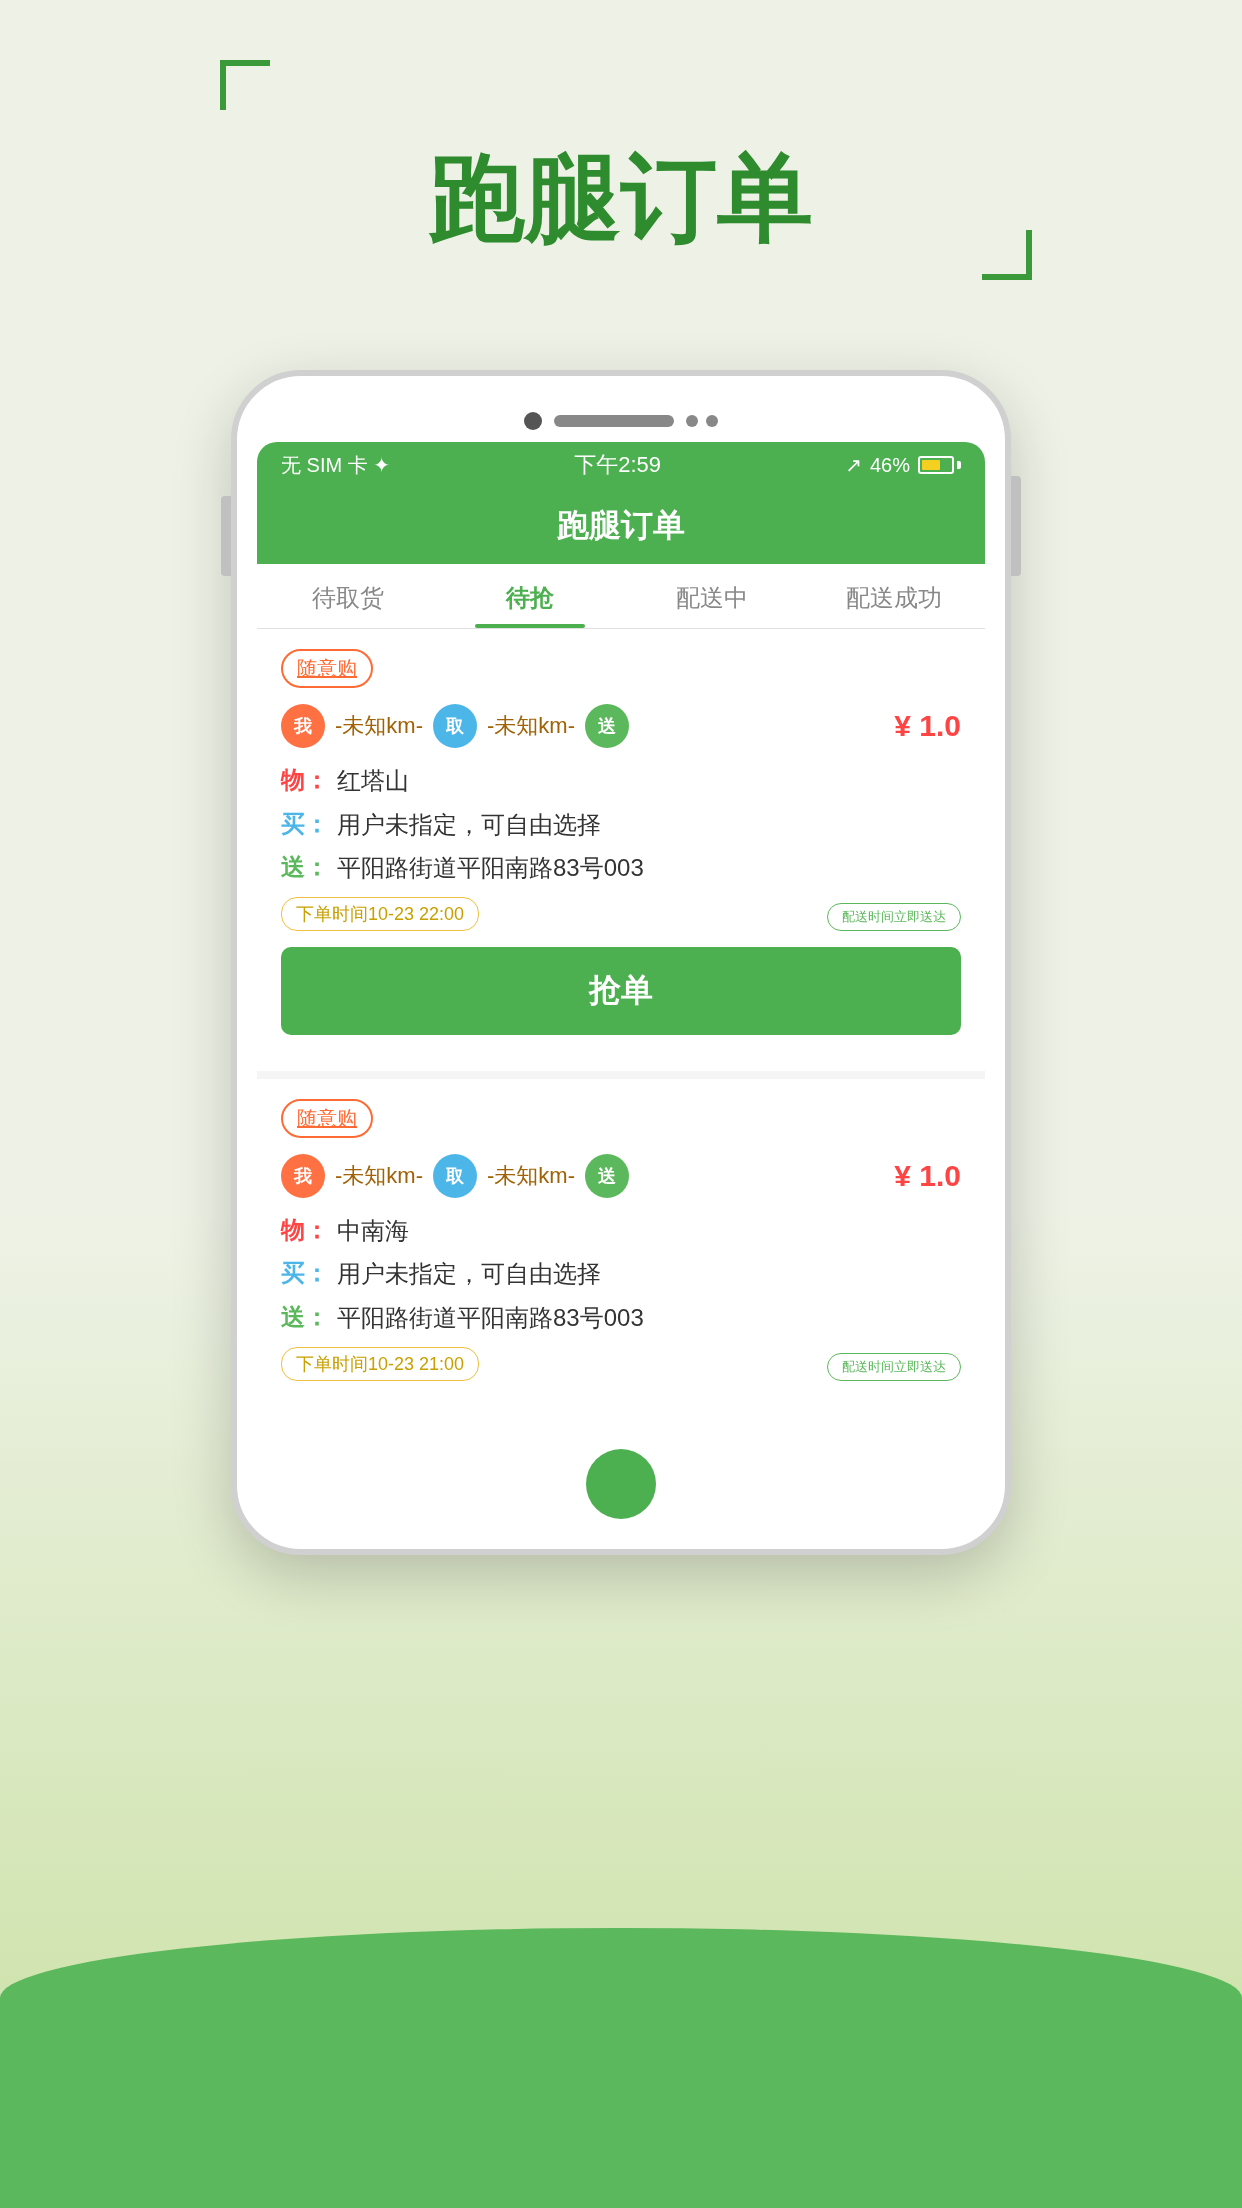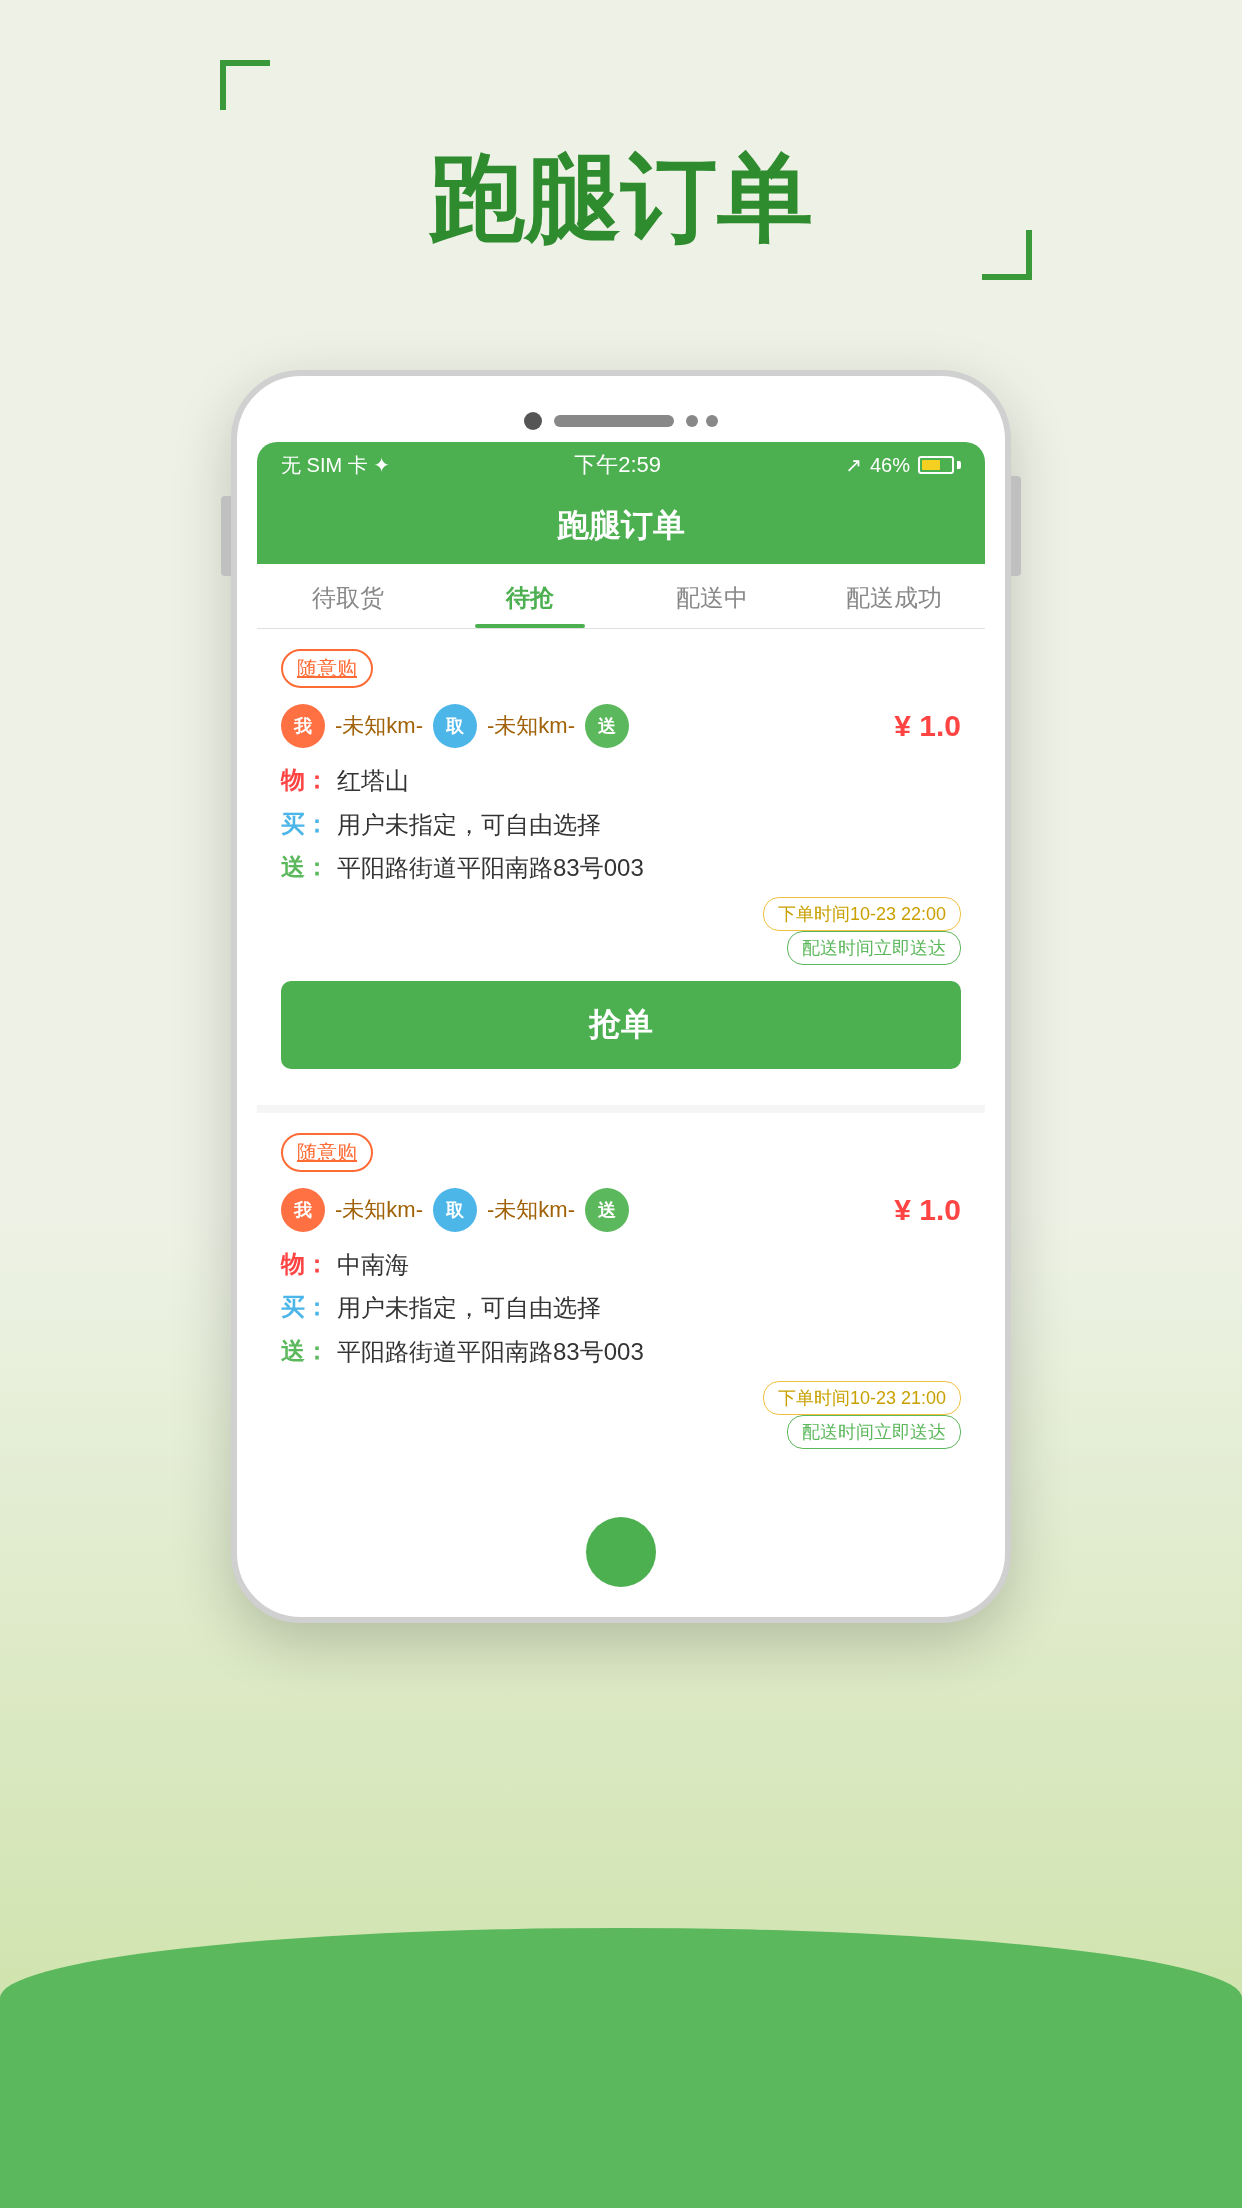--- a/index.html
+++ b/index.html
@@ -353,35 +353,34 @@
       line-height: 1.4;
     }
 
     
     .tags-row {
       display: flex;
       justify-content: space-between;
       align-items: flex-end;
       margin-top: 12px;
       margin-bottom: 16px;
-      flex-direction: column;
     }
 
     .tag-time {
       border: 1.5px solid #f0c040;
       color: #c8a000;
       font-size: 18px;
       padding: 4px 14px;
       border-radius: 16px;
     }
 
     .tag-delivery {
       border: 1.5px solid #5cb85c;
       color: #5cb85c;
-      font-size: 18px;
+      font-size: 13px;
       padding: 4px 14px;
       border-radius: 16px;
     }
 
     
     .grab-btn {
       display: block;
       width: 100%;
       background: #4caf50;
       color: white;

